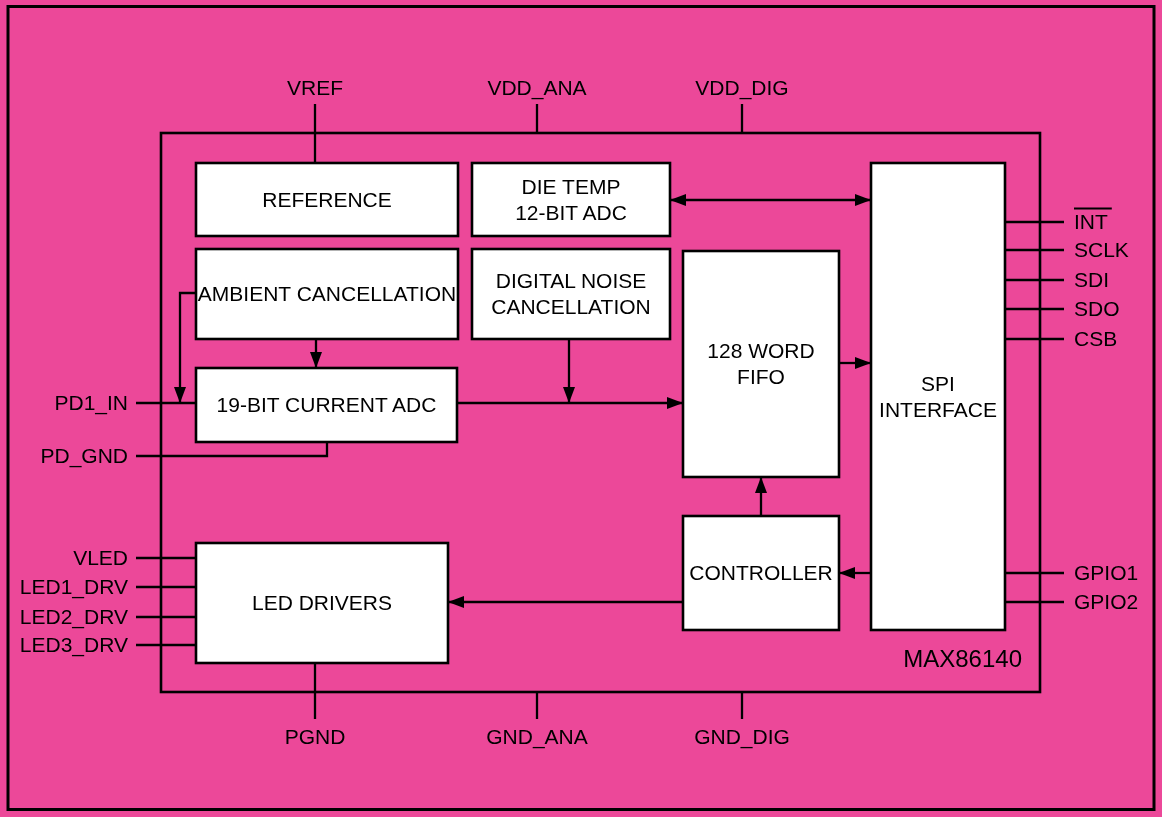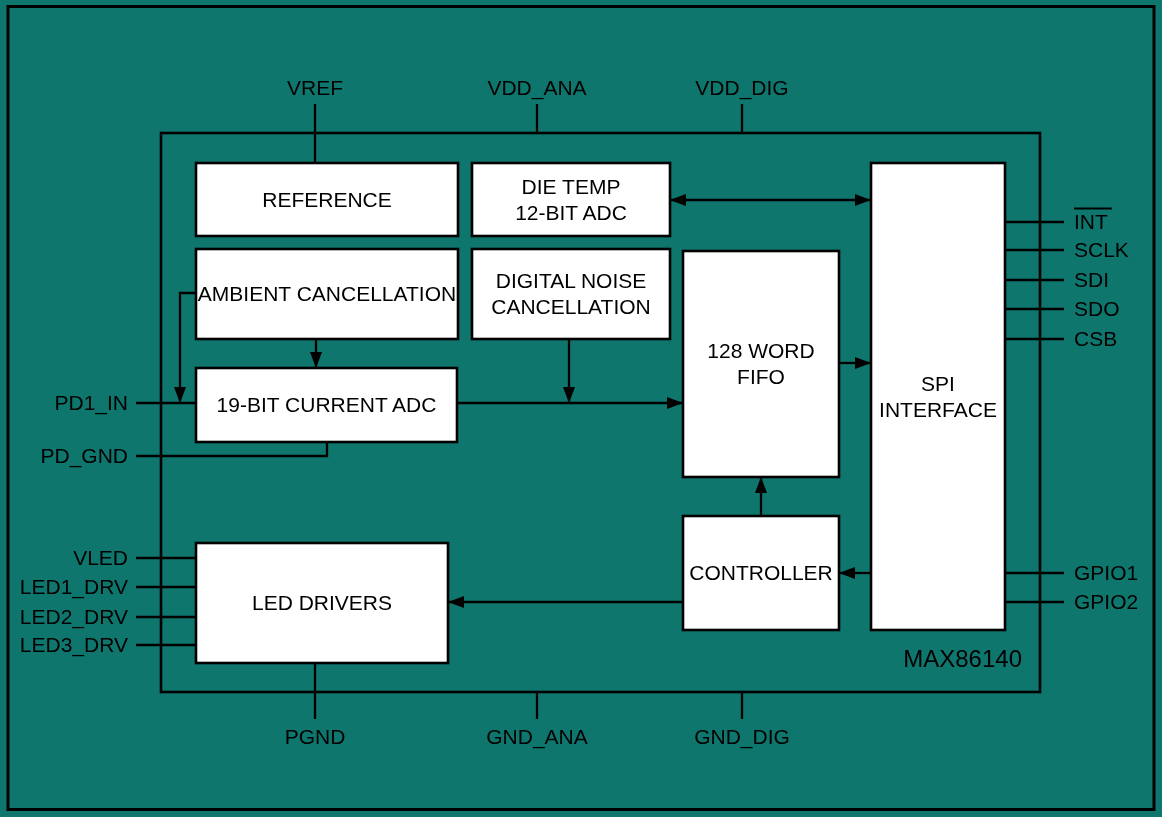--- a/index.html
+++ b/index.html
@@ -1,16 +1,16 @@
 <!DOCTYPE html>
 <html><head>
 <meta charset="utf-8">
 <style>
   html,body{margin:0;padding:0;background:#ffffff;}
-  .page{position:relative;width:1162px;height:817px;background:#0f766e;overflow:hidden;}
+  .page{position:relative;width:1162px;height:817px;background:#ec4899;overflow:hidden;}
   svg{display:block;}
   svg text{
     font-family:"Liberation Sans","DejaVu Sans",sans-serif;
     font-size:21px;
     fill:#000000;
   }
   svg text.part-label{font-size:24px;}
   .wire{fill:none;stroke:#000000;stroke-width:2.3px;}
   .boxline{fill:#ffffff;stroke:#000000;stroke-width:2.6px;}
   .boundary{fill:none;stroke:#000000;stroke-width:2.6px;}

